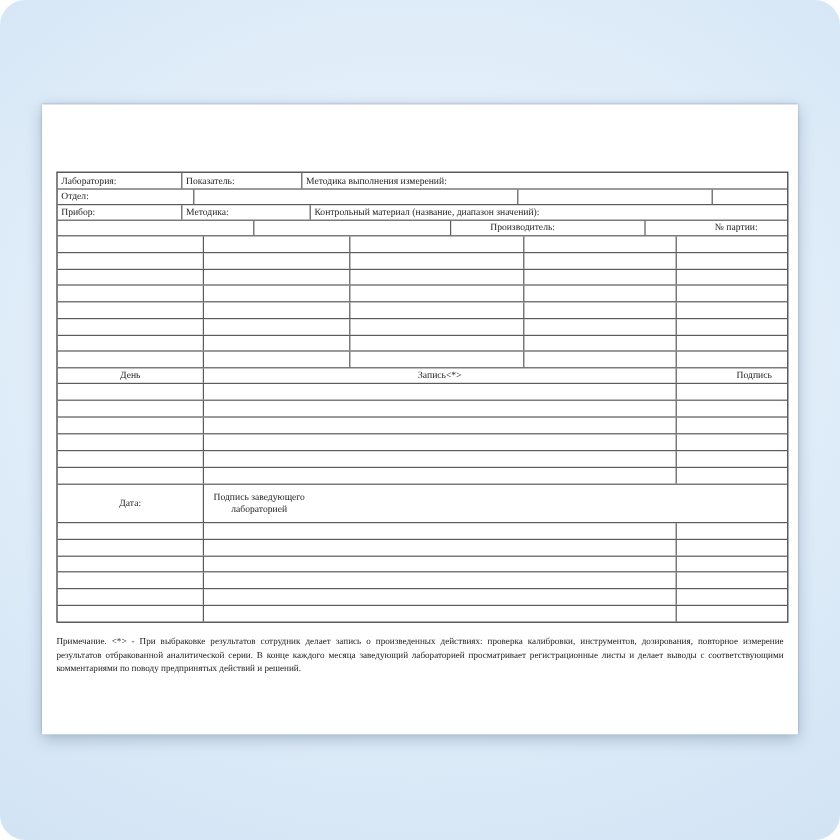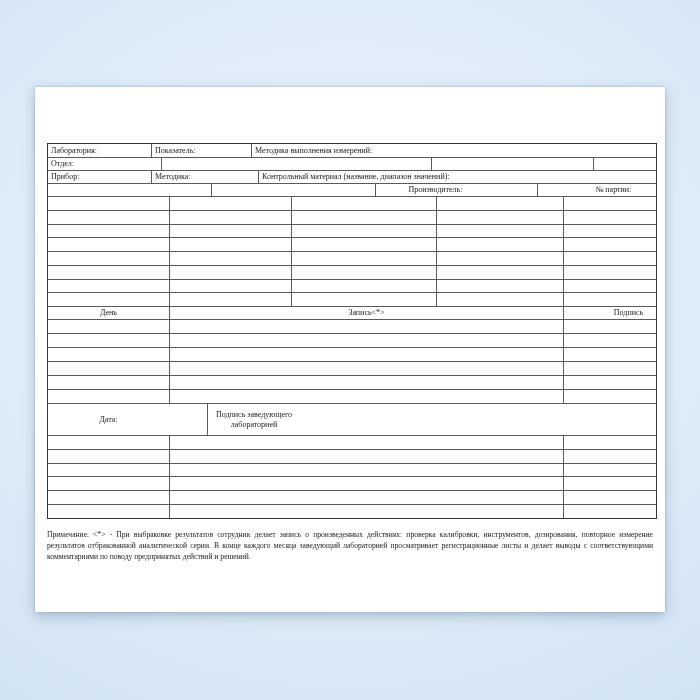--- a/index.html
+++ b/index.html
@@ -1,20 +1,20 @@
 <!DOCTYPE html>
 <html><head>
 <meta charset="utf-8">
 <style>
   html,body{margin:0;padding:0;}
   body{width:700px;height:700px;overflow:hidden;
        font-family:"Liberation Serif","DejaVu Serif",serif;}
   .canvas{position:relative;width:700px;height:700px;
           background:radial-gradient(ellipse 120% 100% at 50% 42%,
-            #eef5fc 0%, #ddebf8 45%, #c5daf0 100%);}
+            #eef5fc 0%, #ddebf8 45%, #c5daf0 100%);border-radius:21px;}
   .page{position:absolute;left:35px;top:87px;width:630px;height:525px;
         background:#ffffff;
         box-shadow:0 0 2px rgba(110,130,155,.55), 0 4px 12px rgba(90,115,145,.40);}
   .form-table{position:absolute;left:12px;top:56px;width:608px;
         border:1.5px solid #343434;box-sizing:content-box;}
   .trow{display:flex;box-sizing:border-box;}
   .trow + .trow{border-top:1px solid #5a5a5a;}
   .tcell{box-sizing:border-box;display:flex;align-items:center;
         padding:0 3px;font-size:8px;color:#1a1a1a;line-height:9.5px;
         white-space:normal;overflow:hidden;}
@@ -135,21 +135,21 @@
         <div class="trow" style="height: 14px;">
           <div class="tcell" style="flex: 0 0 121px; max-width: 121px;"></div>
           <div class="tcell" style="flex: 0 0 394px; max-width: 394px; border-left: 1px solid rgb(90, 90, 90);"></div>
           <div class="tcell" style="flex: 0 0 93px; max-width: 93px; border-left: 1px solid rgb(90, 90, 90);"></div>
         </div>
         <div class="trow" style="height: 14px;">
           <div class="tcell" style="flex: 0 0 121px; max-width: 121px;"></div>
           <div class="tcell" style="flex: 0 0 394px; max-width: 394px; border-left: 1px solid rgb(90, 90, 90);"></div>
           <div class="tcell" style="flex: 0 0 93px; max-width: 93px; border-left: 1px solid rgb(90, 90, 90);"></div>
         </div>
-        <div class="trow" style="height: 32px; gap: 38px;">
+        <div class="trow" style="height: 32px;">
           <div class="tcell center" style="flex: 0 0 121px; max-width: 121px;">Дата:</div>
           <div class="tcell center" style="flex: 0 0 93px; max-width: 93px; border-left: 1px solid rgb(90, 90, 90);">Подпись заведующего лабораторией</div>
         </div>
         <div class="trow" style="height: 13.75px;">
           <div class="tcell" style="flex: 0 0 121px; max-width: 121px;"></div>
           <div class="tcell" style="flex: 0 0 394px; max-width: 394px; border-left: 1px solid rgb(90, 90, 90);"></div>
           <div class="tcell" style="flex: 0 0 93px; max-width: 93px; border-left: 1px solid rgb(90, 90, 90);"></div>
         </div>
         <div class="trow" style="height: 13.75px;">
           <div class="tcell" style="flex: 0 0 121px; max-width: 121px;"></div>

